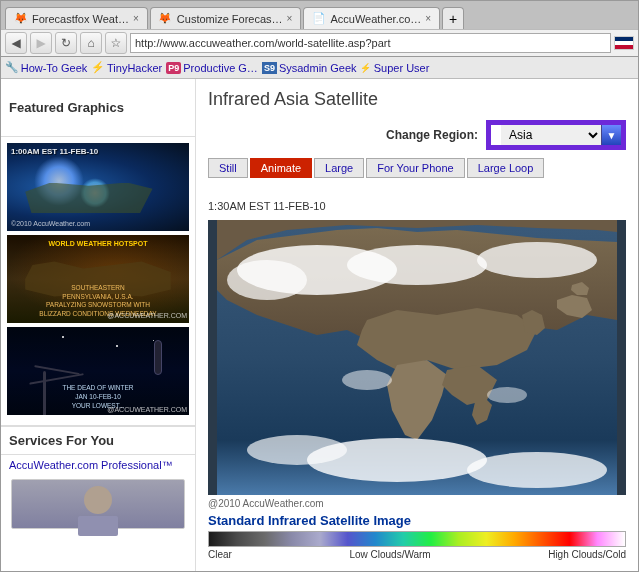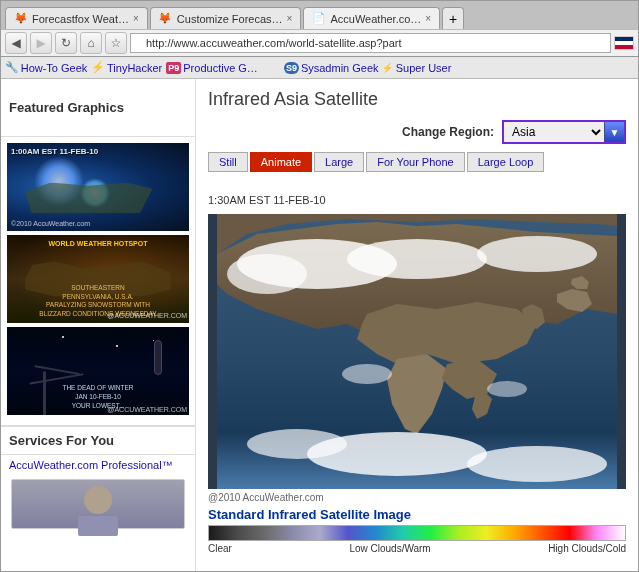--- a/index.html
+++ b/index.html
@@ -12,21 +12,21 @@
     .tab { display: flex; align-items: center; gap: 4px; padding: 3px 8px; border: 1px solid #999; border-bottom: none; border-radius: 4px 4px 0 0; background: #e8e8e8; font-size: 11px; color: #333; height: 22px; cursor: pointer; max-width: 155px; }
     .tab.active { background: #f0f0f0; z-index: 1; }
     .tab .tab-icon { width: 14px; height: 14px; flex-shrink: 0; display: inline-block; }
     .tab .tab-title { overflow: hidden; text-overflow: ellipsis; white-space: nowrap; flex: 1; }
     .tab .tab-close { flex-shrink: 0; color: #666; font-size: 10px; }
     .tab-new { width: 22px; height: 22px; display: flex; align-items: center; justify-content: center; border: 1px solid #999; border-bottom: none; border-radius: 4px 4px 0 0; background: #e8e8e8; cursor: pointer; font-size: 14px; }
 
     .nav-bar { display: flex; align-items: center; gap: 3px; background: #f0f0f0; border-bottom: 1px solid #999; border-top: 1px solid #bbb; padding: 2px 4px; height: 28px; }
     .nav-btn { width: 22px; height: 22px; border: 1px solid #bbb; border-radius: 3px; background: linear-gradient(#f8f8f8, #e0e0e0); display: flex; align-items: center; justify-content: center; cursor: pointer; font-size: 12px; color: #555; }
     .nav-btn.disabled { color: #bbb; }
-    .address-bar { flex: 1; height: 20px; border: 1px solid #aaa; background: white; padding: 0 15px; font-size: 11px; display: flex; align-items: center; }
+    .address-bar { flex: 1; height: 20px; border: 1px solid #aaa; background: white; padding: 0 4px; font-size: 11px; display: flex; align-items: center; }
     .address-text { font-size: 11px; color: #333; }
     .flag-icon { width: 20px; height: 14px; background: linear-gradient(#002868 33%, white 33%, white 66%, #BF0A30 66%); border: 1px solid #ccc; flex-shrink: 0; }
 
     .bookmarks-bar { display: flex; align-items: center; background: #e8e8e8; border-bottom: 1px solid #bbb; padding: 2px 4px; height: 22px; gap: 4px; overflow: hidden; }
     .bookmark { font-size: 11px; color: #1a0dab; cursor: pointer; white-space: nowrap; display: flex; align-items: center; gap: 2px; text-decoration: none; }
 
     .page { display: flex; flex: 1; background: white; overflow: hidden; }
 
     
     .sidebar { width: 195px; flex-shrink: 0; background: white; border-right: 1px solid #ddd; overflow-y: auto; }
@@ -112,21 +112,21 @@
     </a>
     <a class="bookmark">
       <span>⚡</span>
       <span>TinyHacker</span>
     </a>
     <a class="bookmark">
       <span style="font-size:9px;font-weight:bold;background:#cc3366;color:white;padding:1px 2px;border-radius:2px;">P9</span>
       <span>Productive G…</span>
     </a>
     <a class="bookmark">
-      <span style="font-size:9px;font-weight:bold;background:#3366aa;color:white;padding:1px 2px;border-radius:6px;margin-left:22px;">S9</span>
+      <span style="font-size:9px;font-weight:bold;background:#3366aa;color:white;padding:1px 2px;border-radius:0;">S9</span>
       <span>Sysadmin Geek</span>
     </a>
     <a class="bookmark">
       <span style="font-size:9px;color:#888;">⚡</span>
       <span>Super User</span>
     </a>
   </div>
 
   <div class="page">
 
@@ -187,21 +187,21 @@
           <div style="width:40px;height:20px;background:#9090b0;margin:2px auto 0;border-radius:2px;"></div>
         </div>
       </div>
     </div>
 
     <div class="main-content">
       <h1 class="main-title">Infrared Asia Satellite</h1>
 
       <div class="region-select-area">
         <span class="region-label">Change Region:</span>
-        <div style="display:flex;align-items:flex-start;border:2px solid #6d28d9;">
+        <div style="display:flex;align-items:flex-start;border:5px solid #6d28d9;padding-left:10px;">
           <select style="border:none;padding:2px 4px;font-size:12px;width:100px;">
             <option>Asia</option>
           </select>
           <div style="width:20px;height:20px;background:linear-gradient(#6a8aff,#2244bb);display:flex;align-items:center;justify-content:center;cursor:pointer;color:white;font-size:10px;border-left:1px solid #448;">▼</div>
         </div>
       </div>
 
       <div class="view-tabs">
         <a class="view-tab">Still</a>
         <a class="view-tab active">Animate</a>

